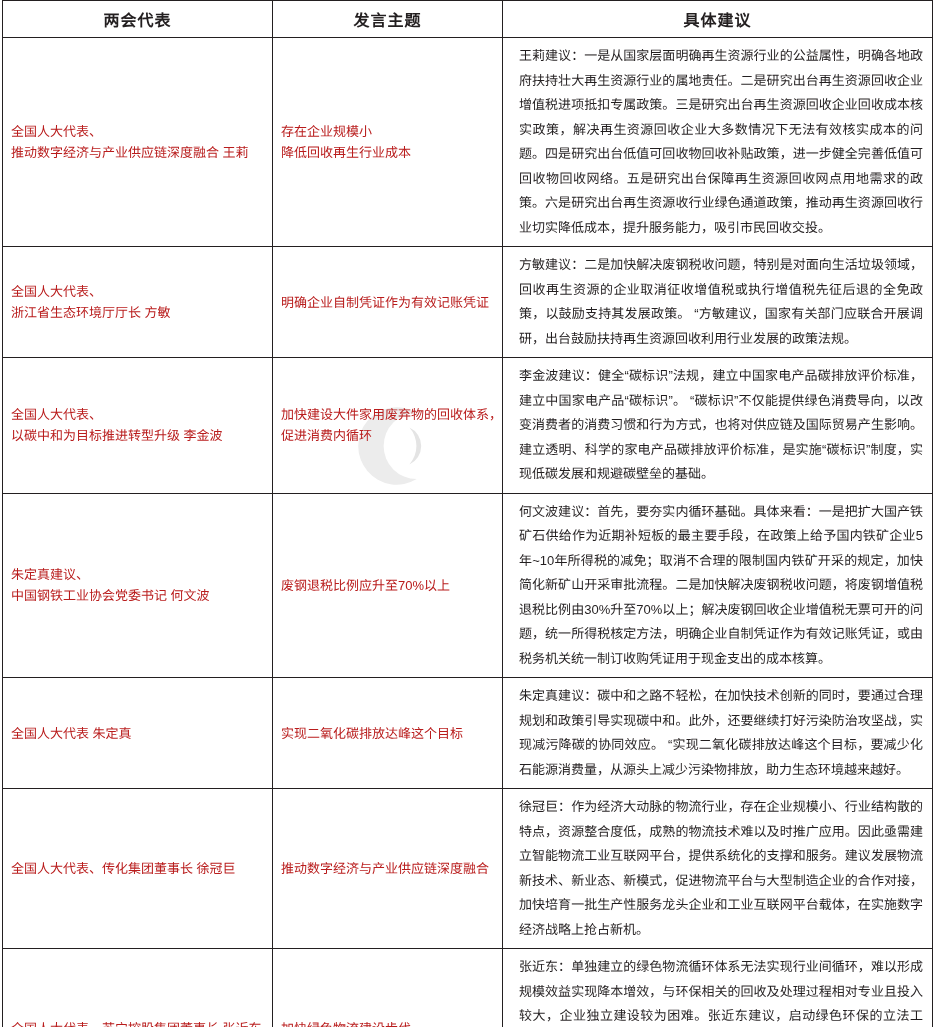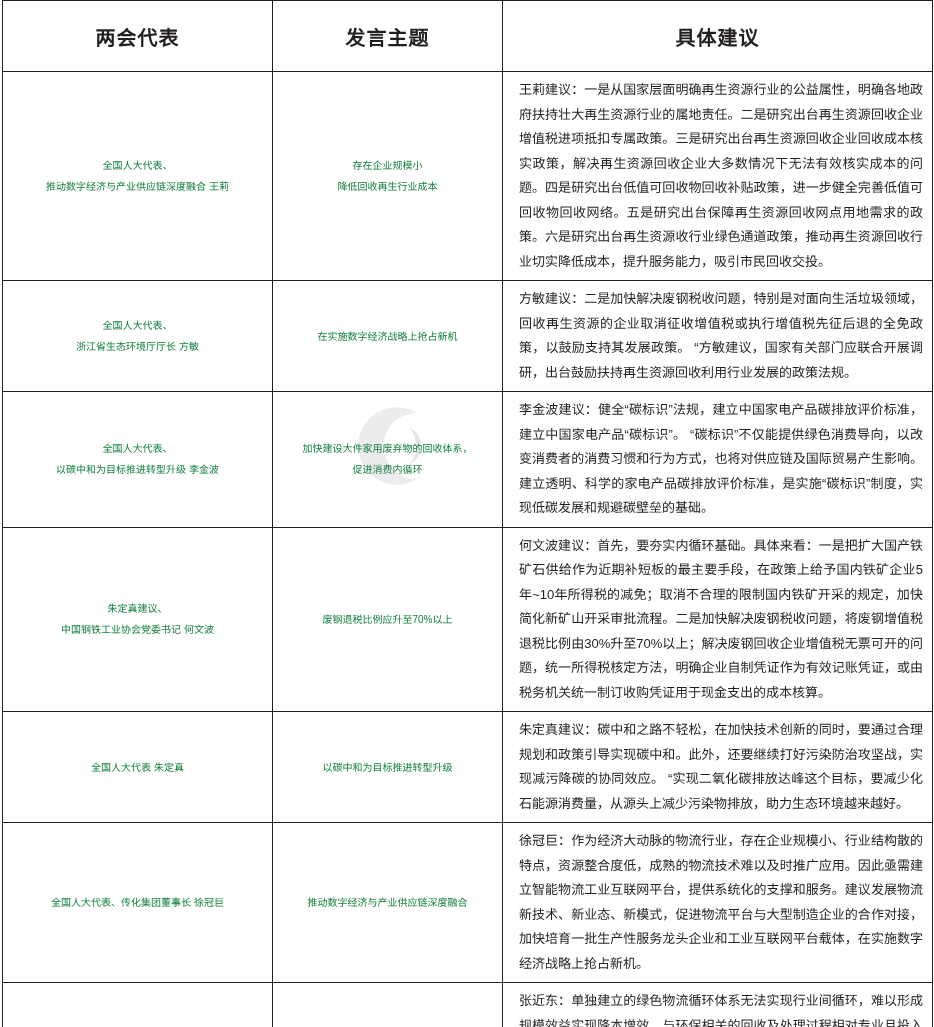--- a/index.html
+++ b/index.html
@@ -78,35 +78,35 @@
 
   table.proposal-table th,
   table.proposal-table td {
     border: 1px solid #231f20;
     vertical-align: middle;
     background: transparent;
   }
 
   thead th {
     height: 32px;
-    font-size: 20px;
+    font-size: 16px;
     font-weight: bold;
     text-align: center;
     letter-spacing: 1px;
-    padding: 19px 4px;
+    padding: 2px 4px;
     color: #231f20;
   }
 
   td.rep-cell,
   td.topic-cell {
-    text-align: center;
-    font-size: 10px;
+    text-align: left;
+    font-size: 13px;
     line-height: 21px;
     padding: 6px 8px;
-    color: #15803d;
+    color: #b91c1c;
   }
   td.rep-cell .line,
   td.topic-cell .line {
     display: block;
     white-space: nowrap;
   }
 
   td.detail-cell {
     text-align: justify;
     text-justify: inter-ideograph;
@@ -154,21 +154,21 @@
         </td>
         <td class="detail-cell">王莉建议：一是从国家层面明确再生资源行业的公益属性，明确各地政府扶持壮大再生资源行业的属地责任。二是研究出台再生资源回收企业增值税进项抵扣专属政策。三是研究出台再生资源回收企业回收成本核实政策，解决再生资源回收企业大多数情况下无法有效核实成本的问题。四是研究出台低值可回收物回收补贴政策，进一步健全完善低值可回收物回收网络。五是研究出台保障再生资源回收网点用地需求的政策。六是研究出台再生资源收行业绿色通道政策，推动再生资源回收行业切实降低成本，提升服务能力，吸引市民回收交投。</td>
       </tr>
 
       <tr>
         <td class="rep-cell">
           <span class="line">全国人大代表、</span>
           <span class="line">浙江省生态环境厅厅长  方敏</span>
         </td>
         <td class="topic-cell">
-          <span class="line">在实施数字经济战略上抢占新机</span>
+          <span class="line">明确企业自制凭证作为有效记账凭证</span>
         </td>
         <td class="detail-cell">方敏建议：二是加快解决废钢税收问题，特别是对面向生活垃圾领域，回收再生资源的企业取消征收增值税或执行增值税先征后退的全免政策，以鼓励支持其发展政策。 “方敏建议，国家有关部门应联合开展调研，出台鼓励扶持再生资源回收利用行业发展的政策法规。</td>
       </tr>
 
       <tr>
         <td class="rep-cell">
           <span class="line">全国人大代表、</span>
           <span class="line">以碳中和为目标推进转型升级  李金波</span>
         </td>
         <td class="topic-cell">
@@ -187,21 +187,21 @@
           <span class="line">废钢退税比例应升至70%以上</span>
         </td>
         <td class="detail-cell">何文波建议：首先，要夯实内循环基础。具体来看：一是把扩大国产铁矿石供给作为近期补短板的最主要手段，在政策上给予国内铁矿企业5年~10年所得税的减免；取消不合理的限制国内铁矿开采的规定，加快简化新矿山开采审批流程。二是加快解决废钢税收问题，将废钢增值税退税比例由30%升至70%以上；解决废钢回收企业增值税无票可开的问题，统一所得税核定方法，明确企业自制凭证作为有效记账凭证，或由税务机关统一制订收购凭证用于现金支出的成本核算。</td>
       </tr>
 
       <tr>
         <td class="rep-cell">
           <span class="line">全国人大代表  朱定真</span>
         </td>
         <td class="topic-cell">
-          <span class="line">以碳中和为目标推进转型升级</span>
+          <span class="line">实现二氧化碳排放达峰这个目标</span>
         </td>
         <td class="detail-cell">朱定真建议：碳中和之路不轻松，在加快技术创新的同时，要通过合理规划和政策引导实现碳中和。此外，还要继续打好污染防治攻坚战，实现减污降碳的协同效应。 “实现二氧化碳排放达峰这个目标，要减少化石能源消费量，从源头上减少污染物排放，助力生态环境越来越好。</td>
       </tr>
 
       <tr>
         <td class="rep-cell">
           <span class="line">全国人大代表、传化集团董事长  徐冠巨</span>
         </td>
         <td class="topic-cell">
           <span class="line">推动数字经济与产业供应链深度融合</span>

